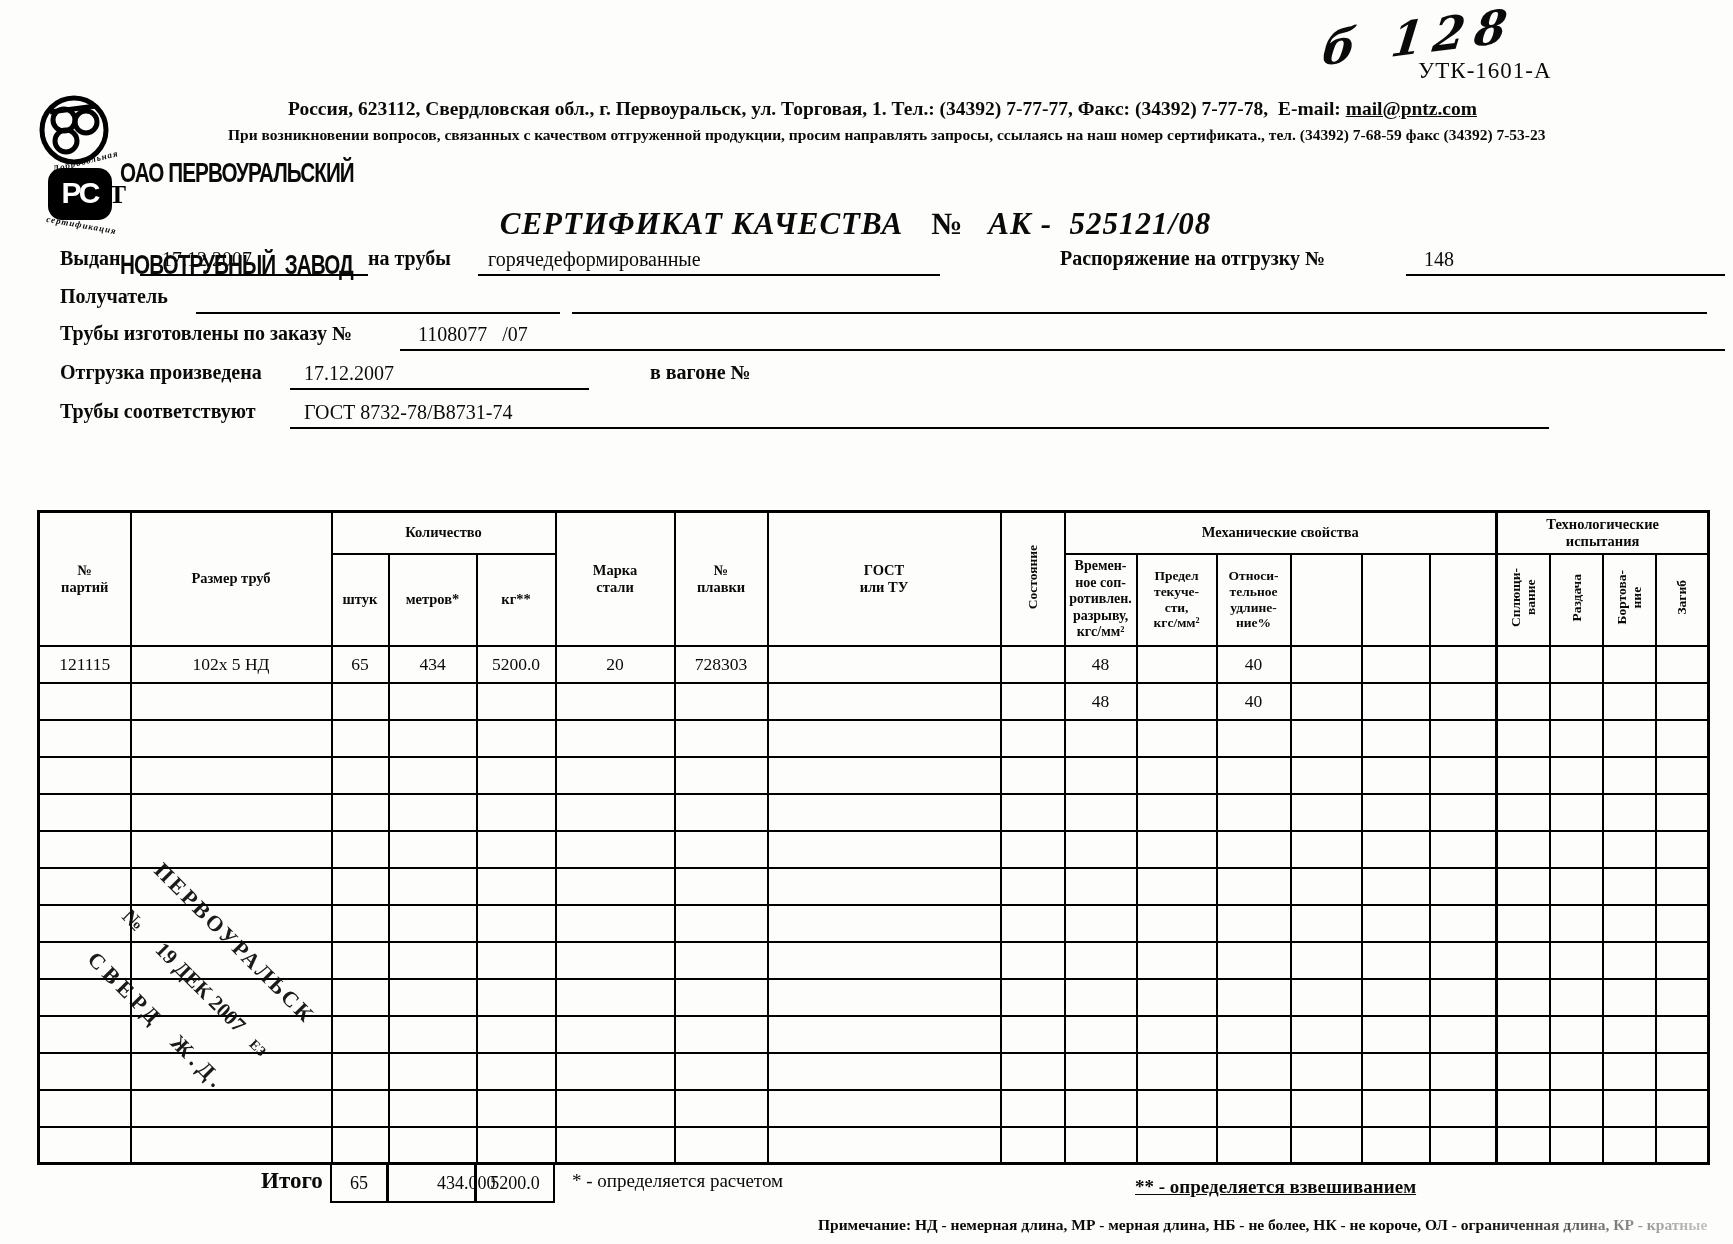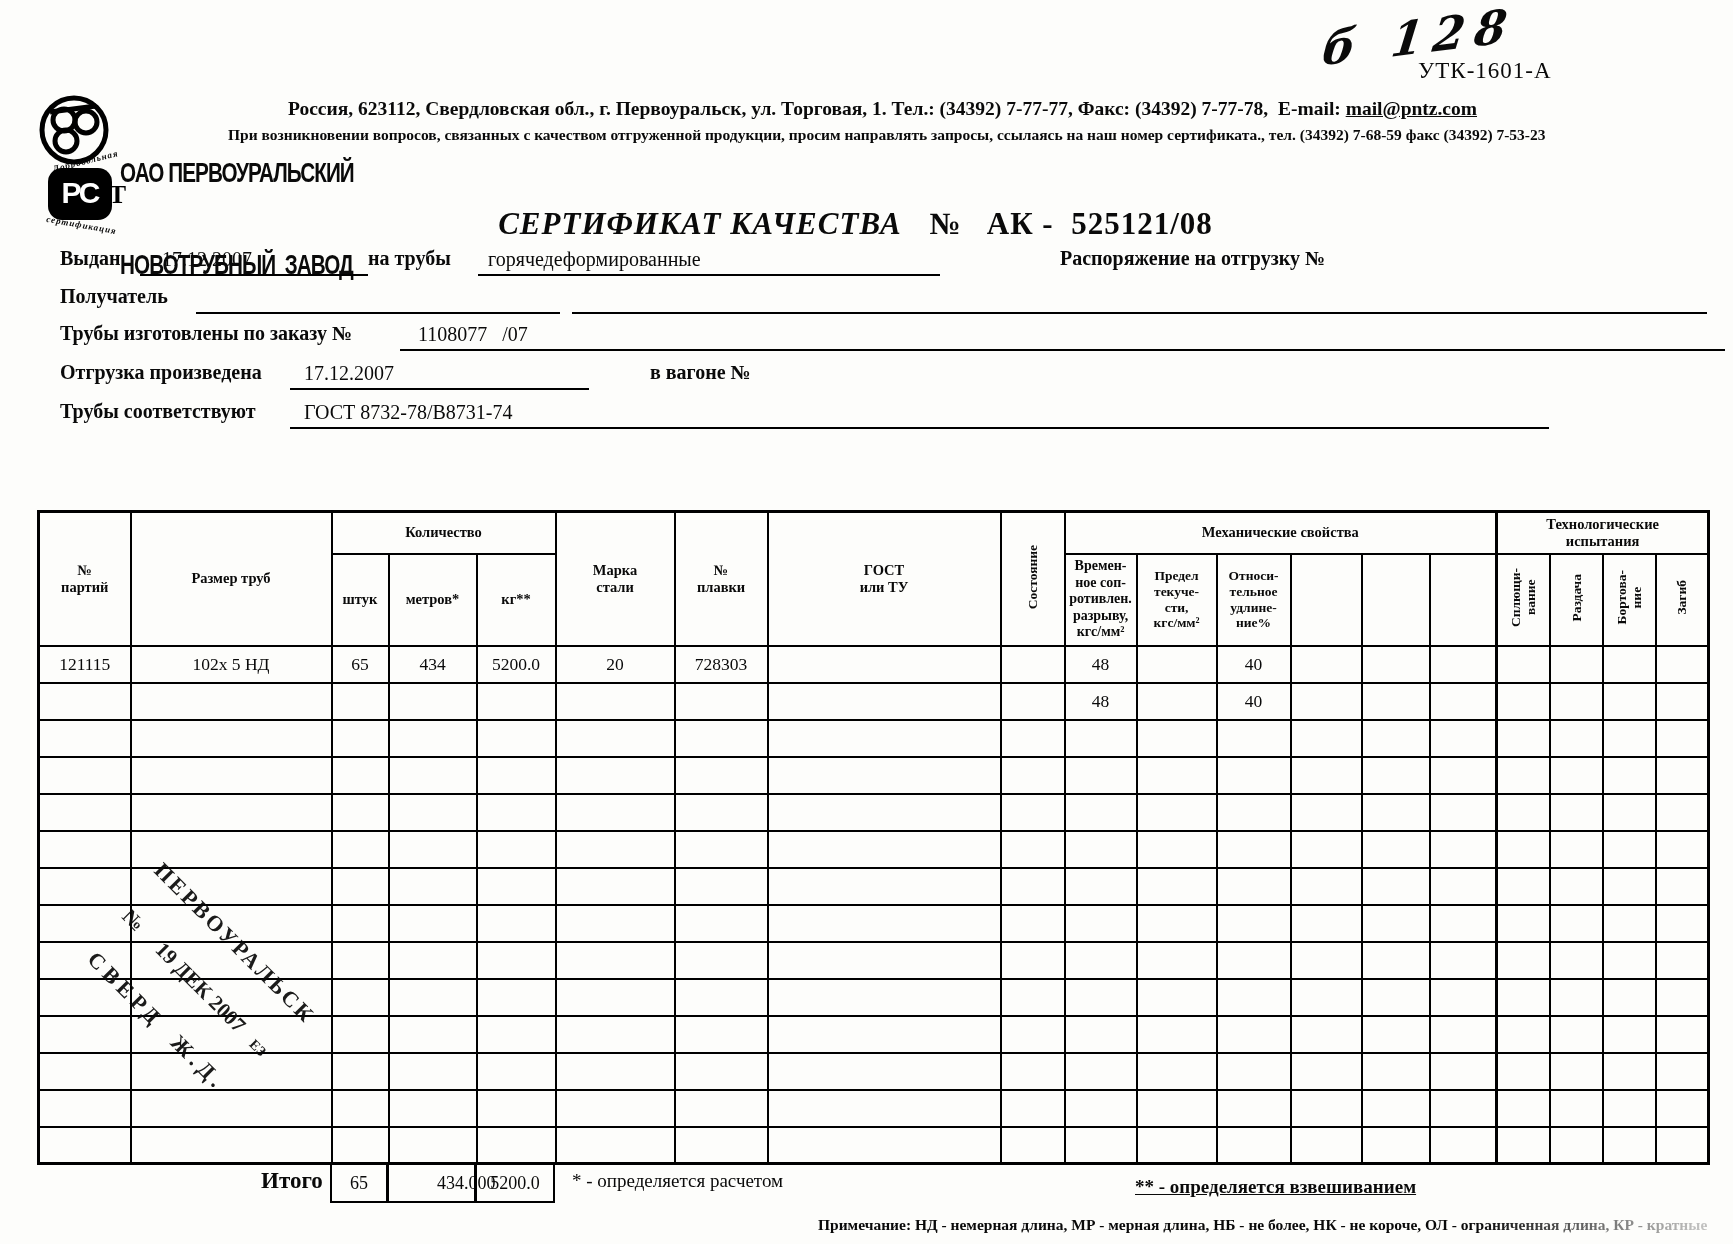--- a/index.html
+++ b/index.html
@@ -31,21 +31,21 @@
 
   
   #addr1{left:288px;top:98px;font-size:19.5px;font-weight:bold;white-space:pre;}
   #addr1 .email{text-decoration:underline;}
   #addr2{left:228px;top:126px;font-size:15.5px;font-weight:bold;white-space:pre;}
 
   
   #title{left:0;top:170px;width:1680px;text-align:center;font-weight:bold;font-size:31px;white-space:pre;}
   #title .t-main{font-style:italic;letter-spacing:1px;}
   #title .t-no{margin-left:28px;}
-  #title .t-num{margin-left:26px;letter-spacing:1px;}
+  #title .t-num{margin-left:26px;letter-spacing:1px;font-style:italic;}
 
   
   .f-lbl{position:absolute;font-size:20px;font-weight:bold;white-space:pre;}
   .f-line{position:absolute;height:27px;border-bottom:2.5px solid #000;font-size:20px;white-space:pre;}
   .f-line span{position:relative;top:1px;}
 
   
   #cert-table{position:absolute;left:37px;top:510px;border-collapse:collapse;table-layout:fixed;
               width:1670px;}
   #cert-table th,#cert-table td{border:2px solid #000;padding:0 2px;text-align:center;
@@ -118,20 +118,21 @@
 
   <div class="abs" id="title">
     <span class="t-main">СЕРТИФИКАТ КАЧЕСТВА</span><span class="t-no">№</span><span class="t-num">АК -  525121/08</span>
   </div>
 
   <div class="f-lbl" style="left:60px;top:247px;">Выдан</div>
   <div class="f-line" style="left:140px;top:247px;width:206px;padding-left:22px;"><span>17.12.2007</span></div>
   <div class="f-lbl" style="left:368px;top:247px;">на трубы</div>
   <div class="f-line" style="left:478px;top:247px;width:452px;padding-left:10px;"><span>горячедеформированные</span></div>
   <div class="f-lbl" style="left:1060px;top:247px;">Распоряжение на отгрузку №</div>
+  <div class="f-line" style="left:1406px;top:247px;width:301px;padding-left:18px;"><span>148</span></div>
 
   <div class="f-lbl" style="left:60px;top:285px;">Получатель</div>
   <div class="f-line" style="left:196px;top:285px;width:364px;"><span></span></div>
   <div class="f-line" style="left:572px;top:285px;width:1135px;"></div>
 
   <div class="f-lbl" style="left:60px;top:322px;">Трубы изготовлены по заказу №</div>
   <div class="f-line" style="left:400px;top:322px;width:1307px;padding-left:18px;"><span>1108077   /07</span></div>
 
   <div class="f-lbl" style="left:60px;top:361px;">Отгрузка произведена</div>
   <div class="f-line" style="left:290px;top:361px;width:285px;padding-left:14px;"><span>17.12.2007</span></div>

